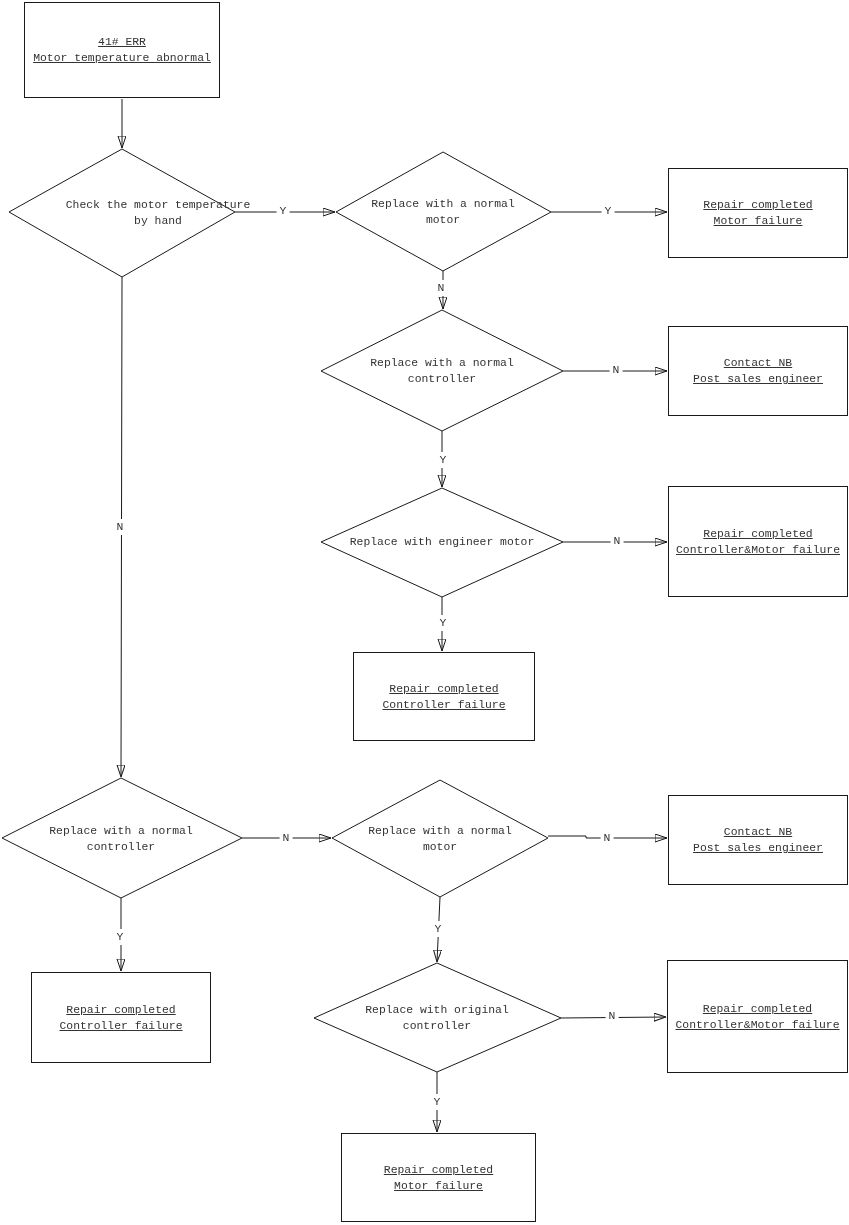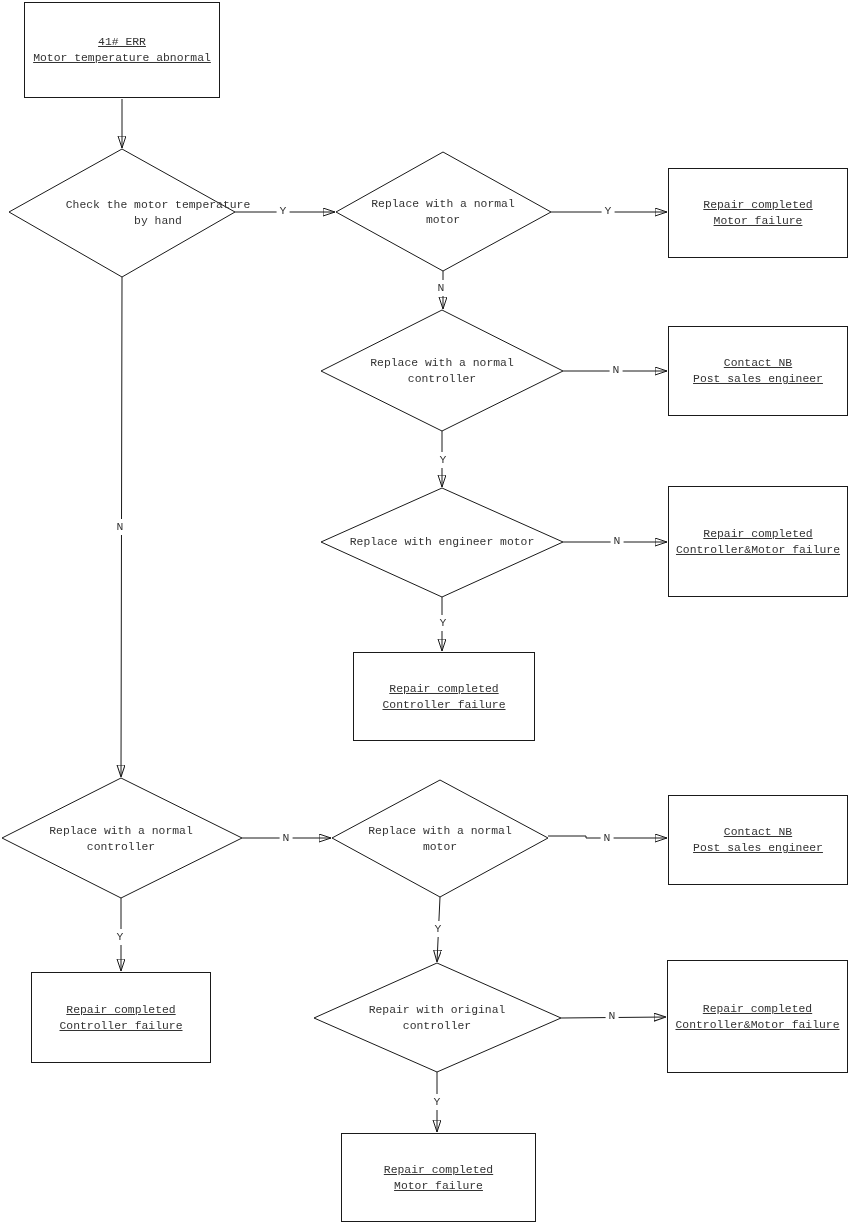--- a/index.html
+++ b/index.html
@@ -136,21 +136,21 @@
 controller</div>
 
   <div class="diamond-text" style="left:442px; top:542px;">Replace with engineer motor</div>
 
   <div class="diamond-text" style="left:121px; top:839px;">Replace with a normal
 controller</div>
 
   <div class="diamond-text" style="left:440px; top:839px;">Replace with a normal
 motor</div>
 
-  <div class="diamond-text" style="left:437px; top:1018px;">Repair with original
+  <div class="diamond-text" style="left:437px; top:1018px;">Replace with original
 controller</div>
 
   <div class="edge-label" style="left:283px; top:211px;">Y</div>
 
   <div class="edge-label" style="left:608px; top:211px;">Y</div>
 
   <div class="edge-label" style="left:441px; top:288px;">N</div>
 
   <div class="edge-label" style="left:616px; top:370px;">N</div>
 

